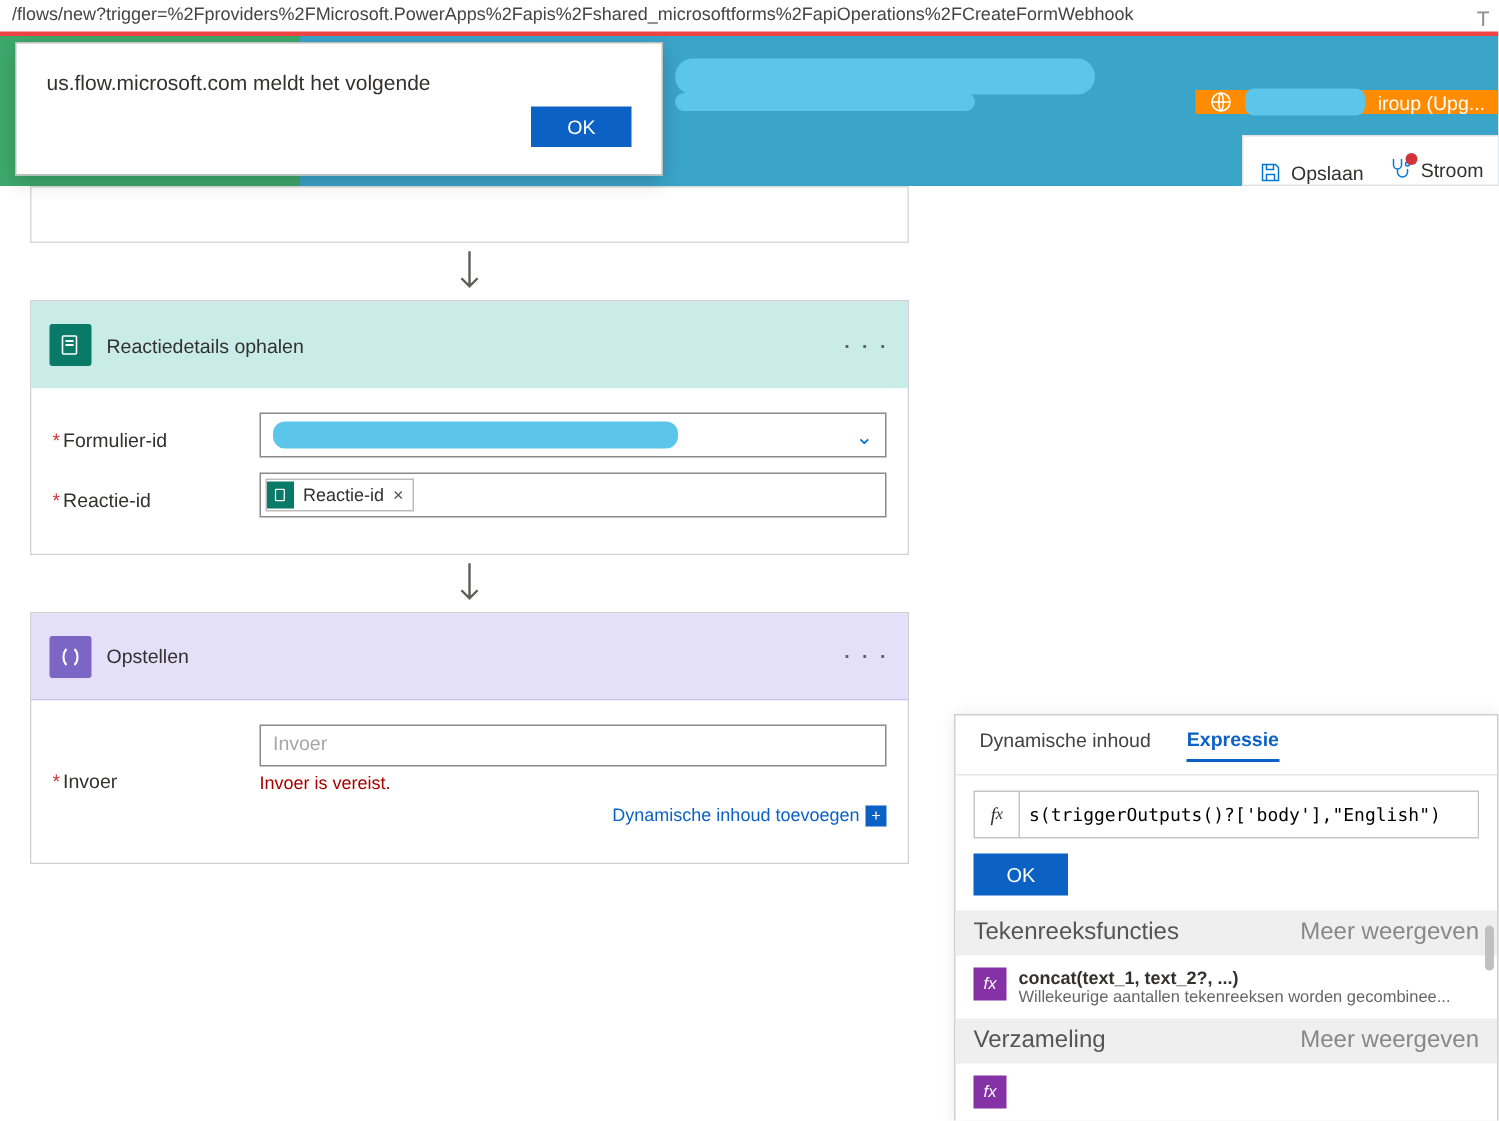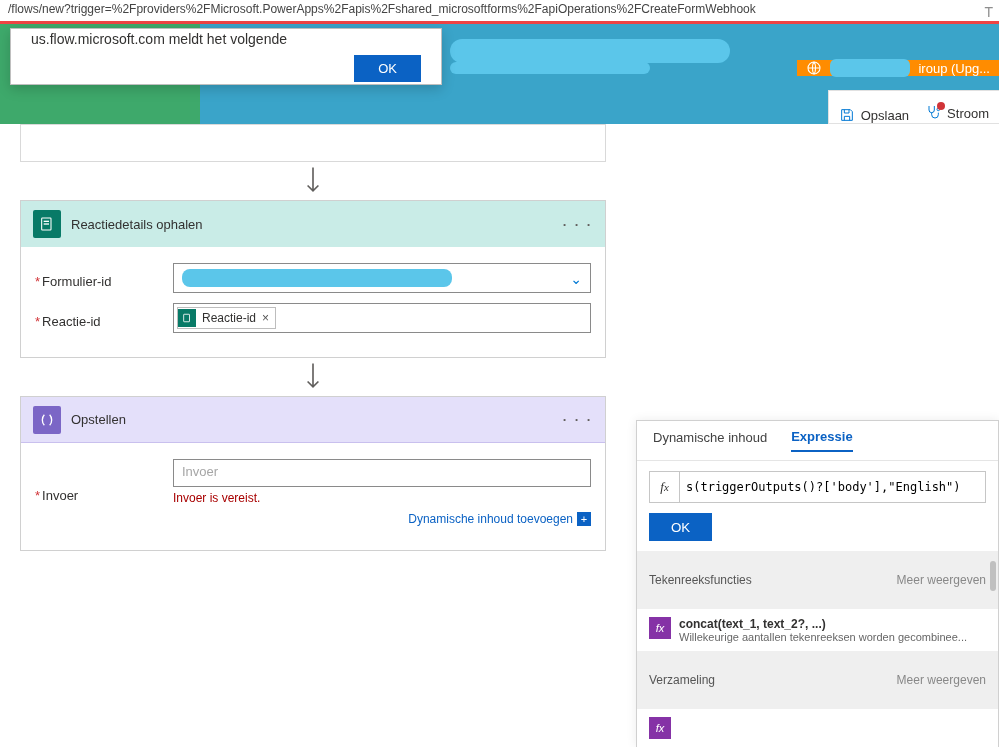--- a/index.html
+++ b/index.html
@@ -14,21 +14,21 @@
   .toolbar{position:absolute;right:0;top:66px;height:34px;background:#fff;border:1px solid #e1e1e1;border-right:none;display:flex;align-items:flex-end;padding:0 10px;gap:16px}
   .toolbar .btn{display:flex;align-items:center;gap:6px;color:#323130;cursor:pointer}
   .toolbar svg{width:16px;height:16px;stroke:#0078d4;fill:none;stroke-width:1.5}
   .toolbar .red-dot{position:relative}
   .toolbar .red-dot:after{content:"";position:absolute;top:-2px;right:-4px;width:8px;height:8px;background:#d13438;border-radius:50%}
   .canvas{position:relative;width:100%;height:calc(100% - 124px);padding-left:20px}
   .prev-card{width:586px;height:38px;border:1px solid #d9d9d9;margin-top:0}
   .arrow{width:586px;height:38px;display:flex;align-items:center;justify-content:center}
   .arrow svg{width:18px;height:32px;stroke:#605e5c;fill:none;stroke-width:1.8}
   .card{width:586px;border:1px solid #d0d0d0;background:#fff}
-  .card-head{display:flex;align-items:center;height:46px;padding:0 12px}
+  .card-head{display:flex;align-items:center;height:58px;padding:0 12px}
   .card-head .icon-box{width:28px;height:28px;display:flex;align-items:center;justify-content:center;border-radius:2px;margin-right:10px}
   .forms-ic{background:#087a67}
   .compose-ic{background:#7b66c6}
   .card-head .title{flex:1}
   .card-head .dots{color:#605e5c;letter-spacing:2px;font-weight:700;cursor:pointer}
   .forms-bg{background:#c9ece7}
   .compose-bg{background:#e4e0fa;border-bottom:1px solid #c9c0ee}
   .card-body{padding:6px 14px 14px 14px;background:#fff}
   .row{display:flex;align-items:center;gap:8px;margin:10px 0}
   .row label{width:130px;padding-top:6px}
@@ -41,36 +41,36 @@
   .token-field{border:1px solid #8a8a8a;min-height:30px;padding:3px;display:flex;align-items:center}
   .token{display:inline-flex;align-items:center;border:1px solid #bdbdbd;background:#fff;height:22px;padding:0 6px 0 0;font-size:12px}
   .token .ti{width:18px;height:18px;background:#087a67;margin-right:6px;display:flex;align-items:center;justify-content:center}
   .token .x{margin-left:6px;color:#555;cursor:pointer}
   .invoer-field{border:1px solid #8a8a8a;height:28px;width:100%;padding:4px 8px;color:#a6a6a6}
   .err{color:#a80000;font-size:12px;margin-top:4px}
   .dyn-link{text-align:right;margin-top:6px}
   .dyn-link a{color:#0b62c4;font-size:12px;text-decoration:none}
   .dyn-link .plus{display:inline-block;width:14px;height:14px;background:#0b62c4;color:#fff;text-align:center;line-height:14px;font-size:11px;margin-left:4px}
   
-  .dialog{position:absolute;left:10px;top:28px;width:432px;background:#fff;border:1px solid #bfbfbf;box-shadow:0 4px 12px rgba(0,0,0,.18);padding:2px 20px}
+  .dialog{position:absolute;left:10px;top:28px;width:432px;background:#fff;border:1px solid #bfbfbf;box-shadow:0 4px 12px rgba(0,0,0,.18);padding:18px 20px}
   .dialog .d-title{font-size:14px;margin:0 0 8px 0}
   .dialog .d-msg{font-size:13px;color:#222;margin:0 0 30px 0}
   .dialog .d-btns{text-align:right}
   .dialog button{background:#0b62c4;color:#fff;border:none;padding:6px 24px;font-size:13px;cursor:pointer}
   
   .panel{position:absolute;right:0;bottom:0;width:363px;border:1px solid #d0d0d0;border-bottom:none;background:#fff;box-shadow:0 0 10px rgba(0,0,0,.08)}
   .panel .tabs{display:flex;height:40px;align-items:center;padding:0 16px;gap:24px;border-bottom:1px solid #e5e5e5}
   .panel .tabs .tab{padding-bottom:6px;color:#424242;cursor:pointer}
   .panel .tabs .tab.active{color:#0b62c4;border-bottom:2px solid #0b62c4;font-weight:600}
   .fx-row{display:flex;align-items:center;border:1px solid #c6c6c6;margin:10px 12px 10px 12px}
   .fx-row .fx{width:30px;height:30px;display:flex;align-items:center;justify-content:center;font-style:italic;border-right:1px solid #c6c6c6;font-family:"Segoe UI",serif}
   .fx-row input{border:none;flex:1;height:30px;padding:0 6px;font-family:Consolas,monospace;font-size:12px;outline:none}
   .panel .ok{margin:0 12px 10px 12px}
   .panel .ok button{background:#0b62c4;border:none;color:#fff;height:28px;padding:0 22px;cursor:pointer}
-  .cat{background:#efefef;padding:22px 12px;display:flex;justify-content:space-between;font-size:12px;color:#555}
+  .cat{background:#efefef;padding:6px 12px;display:flex;justify-content:space-between;font-size:16px;color:#555}
   .cat .more{color:#888}
   .func{display:flex;gap:8px;padding:8px 12px}
   .func .ficon{width:22px;height:22px;background:#8532a6;color:#fff;display:flex;align-items:center;justify-content:center;font-style:italic;font-size:11px;flex-shrink:0}
   .func .ftxt .fname{font-weight:700;font-size:12px}
   .func .ftxt .fdesc{font-size:11px;color:#666;white-space:nowrap;overflow:hidden;text-overflow:ellipsis;max-width:300px}
   .scroll-nub{position:absolute;right:2px;top:140px;width:6px;height:30px;background:#c0c0c0;border-radius:3px}
   .big-t{position:absolute;right:6px;top:4px;color:#8e8e8e;font-size:14px}
 </style>
 </head>
 <body>

